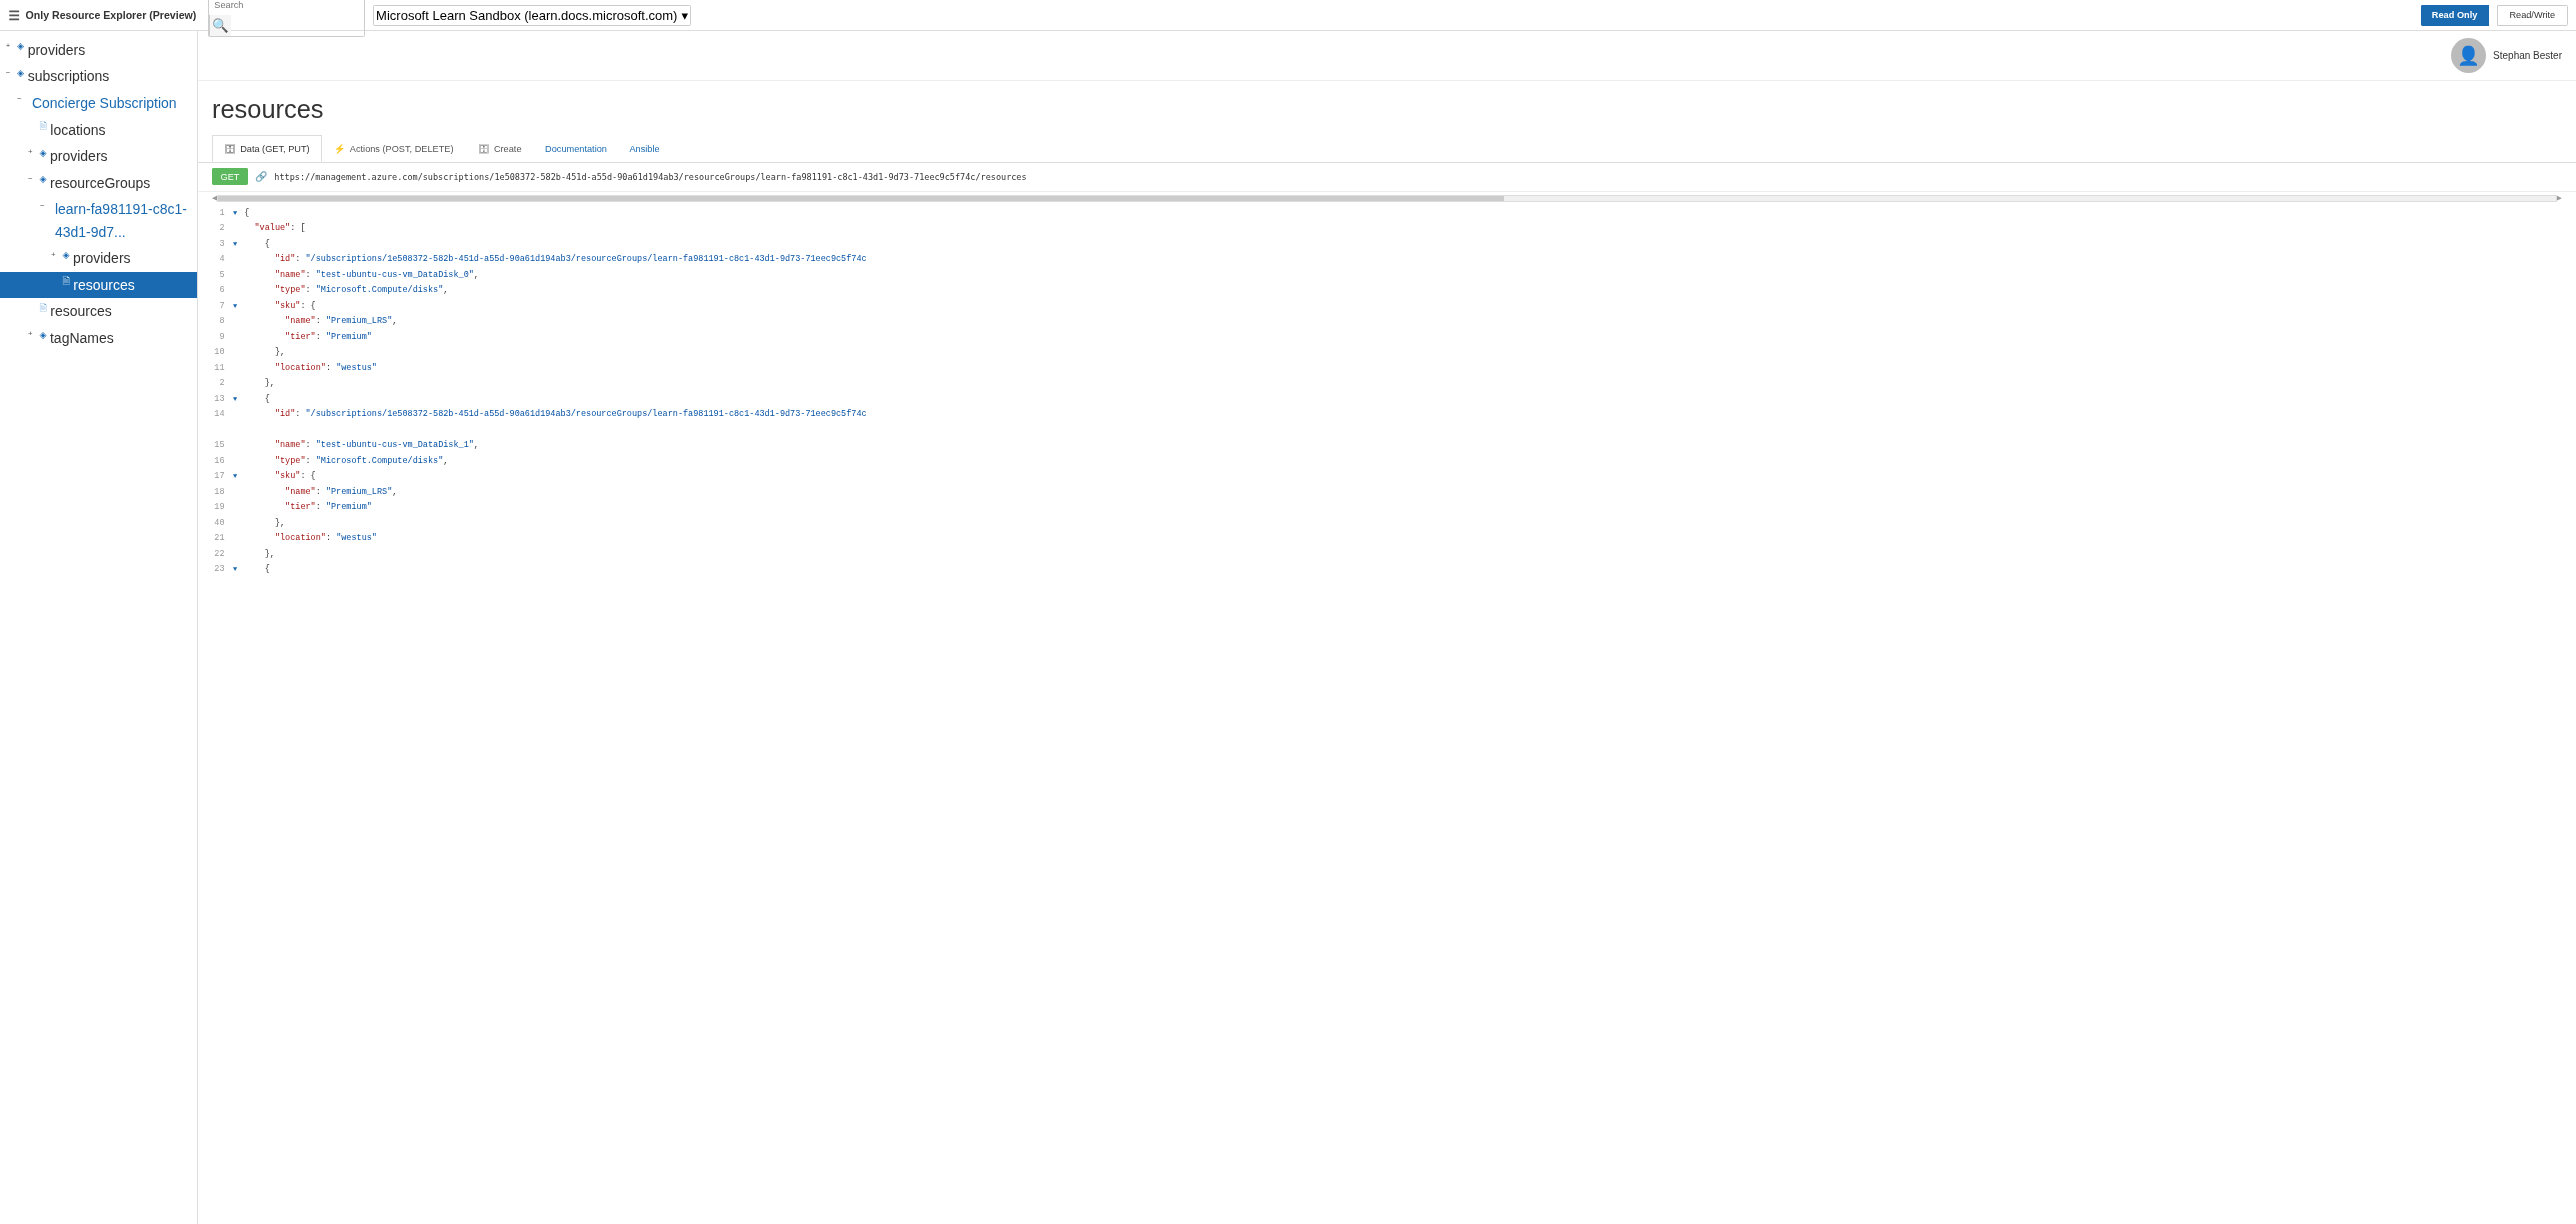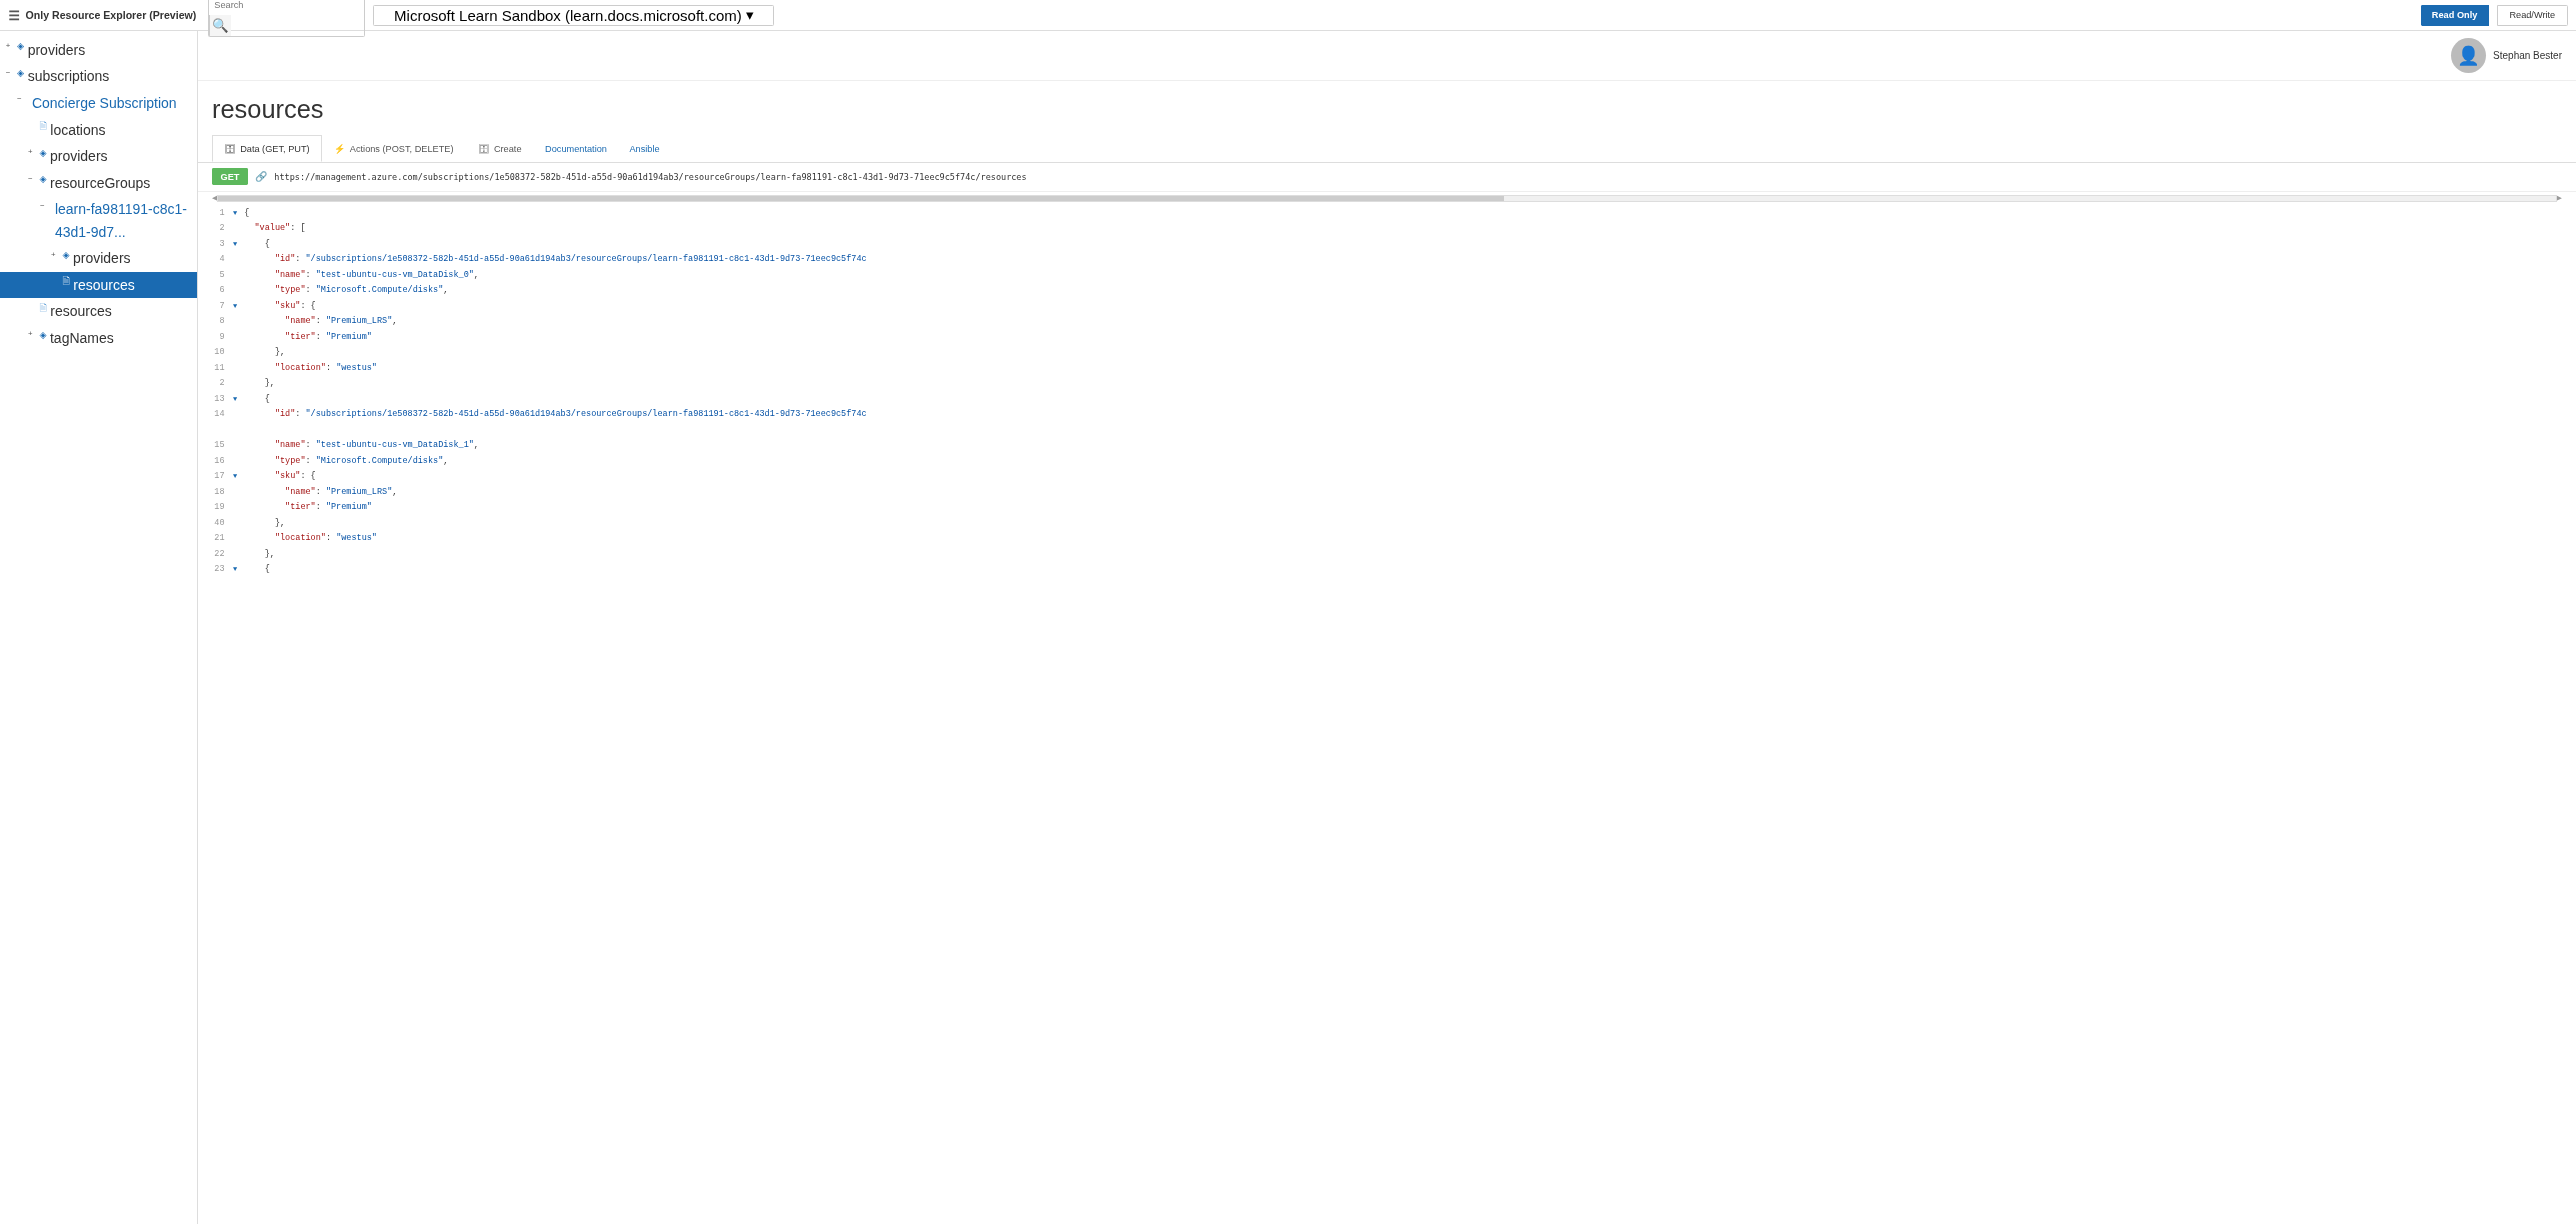--- a/index.html
+++ b/index.html
@@ -17,21 +17,21 @@
     .search-container {
       display: flex; align-items: flex-start; border: 0.7px solid #ccc; border-radius: 1.4px; overflow: hidden; margin-right: 8.5px; flex-direction: column;
     }
     .search-input {
       width: 155px; height: 21px; border: none; outline: none; padding: 0 5.7px; font-size: 9.2px;
     }
     .search-btn {
       height: 21px; width: 22.6px; background: #f5f5f5; border: none; border-left: 0.7px solid #ccc; cursor: pointer; display: flex; align-items: center; justify-content: center;
     }
     .subscription-dropdown {
-      display: flex; align-items: center; border: 0.7px solid #ccc; border-radius: 1.4px; padding: 0 20px; height: 21px; background: #fff; cursor: pointer; font-size: 15px; gap: 4.2px; margin-right: auto; justify-content: flex-end;
+      display: flex; align-items: center; border: 0.7px solid #ccc; border-radius: 1.4px; padding: 0 2px; height: 21px; background: #fff; cursor: pointer; font-size: 13px; gap: 4.2px; margin-right: auto; justify-content: flex-end;
     }
     .header-right { display: flex; align-items: flex-start; gap: 8.5px; }
     .btn-read-only {
       height: 21px; padding: 0 11.3px; background: #1a6ab1; color: #fff; border: none; border-radius: 1.4px 0 0 1.4px; font-size: 9.2px; cursor: pointer; font-weight: 600;
     }
     .btn-read-write {
       height: 21px; padding: 0 11.3px; background: #fff; color: #333; border: 0.7px solid #ccc; border-radius: 0 1.4px 1.4px 0; font-size: 9.2px; cursor: pointer;
     }
 
     
@@ -88,21 +88,21 @@
     .tab.active {
       background: #fff; border: 0.7px solid #ddd; border-bottom-color: #fff; color: #333; font-weight: 500;
     }
     .tab-link { color: #1a6ab1; border: none; }
 
     
     .url-bar {
       display: flex; align-items: center; padding: 5.7px 14px; gap: 7px; border-bottom: 0.7px solid #eee;
     }
     .btn-get {
-      background: #5cb85c; color: #fff; border: none; border-radius: 1.4px; padding: 3.5px 8.5px; font-weight: 700; font-size: 9.2px; cursor: pointer;
+      background: #5cb85c; color: #fff; border: none; border-radius: 1.4px; padding: 3.5px 8.5px; font-weight: 400; font-size: 9.2px; cursor: pointer;
     }
     .url-link-icon { color: #999; font-size: 10px; }
     .url-text {
       font-size: 8.5px; color: #333; font-family: monospace; flex: 1; overflow: hidden; text-overflow: ellipsis; white-space: nowrap;
     }
 
     
     .code-area { flex: 1; overflow-y: auto; overflow-x: auto; background: #fff; font-family: 'Courier New', Courier, monospace; font-size: 8.5px; }
     .code-line { display: flex; align-items: flex-start; min-height: 15.5px; }
     .line-num { width: 35px; min-width: 35px; text-align: right; padding-right: 8.5px; color: #999; font-size: 8.5px; padding-top: 1.4px; user-select: none; }

